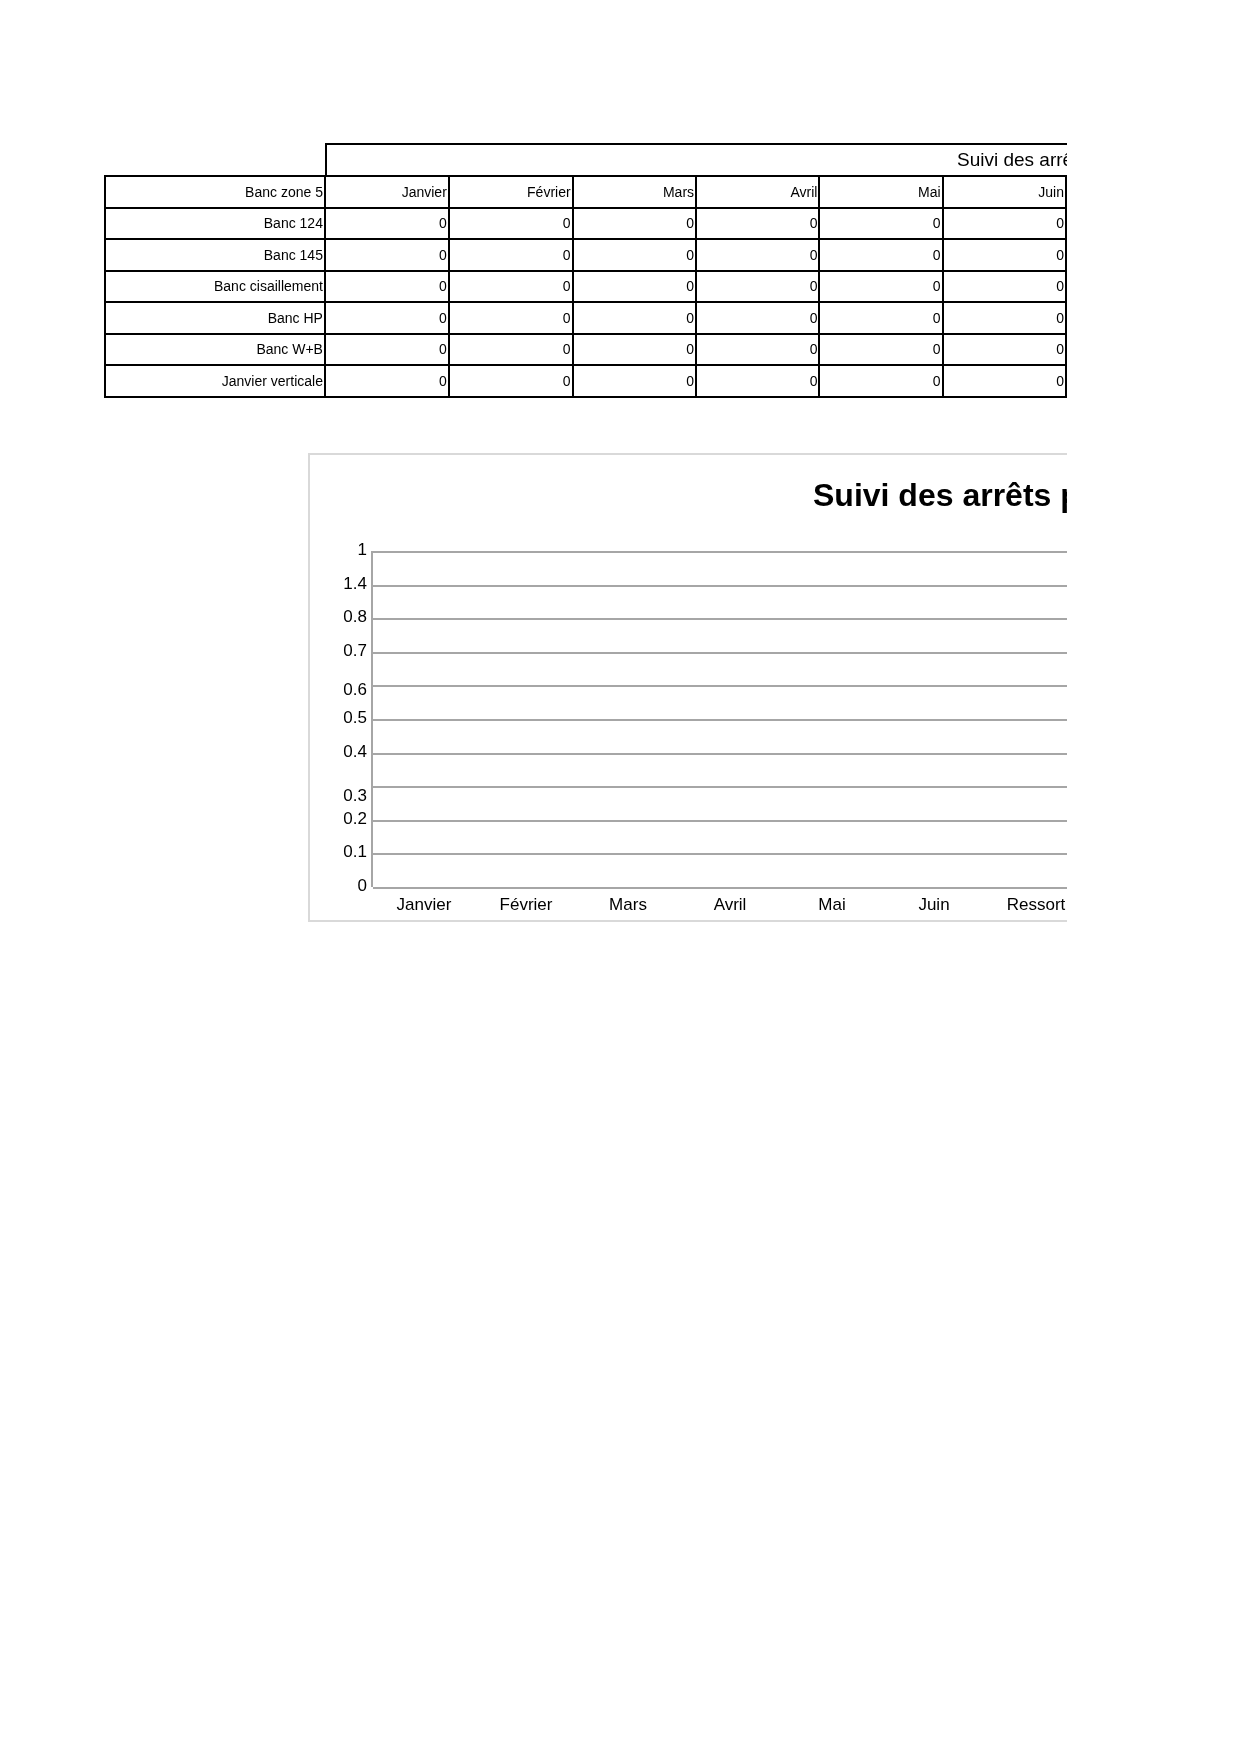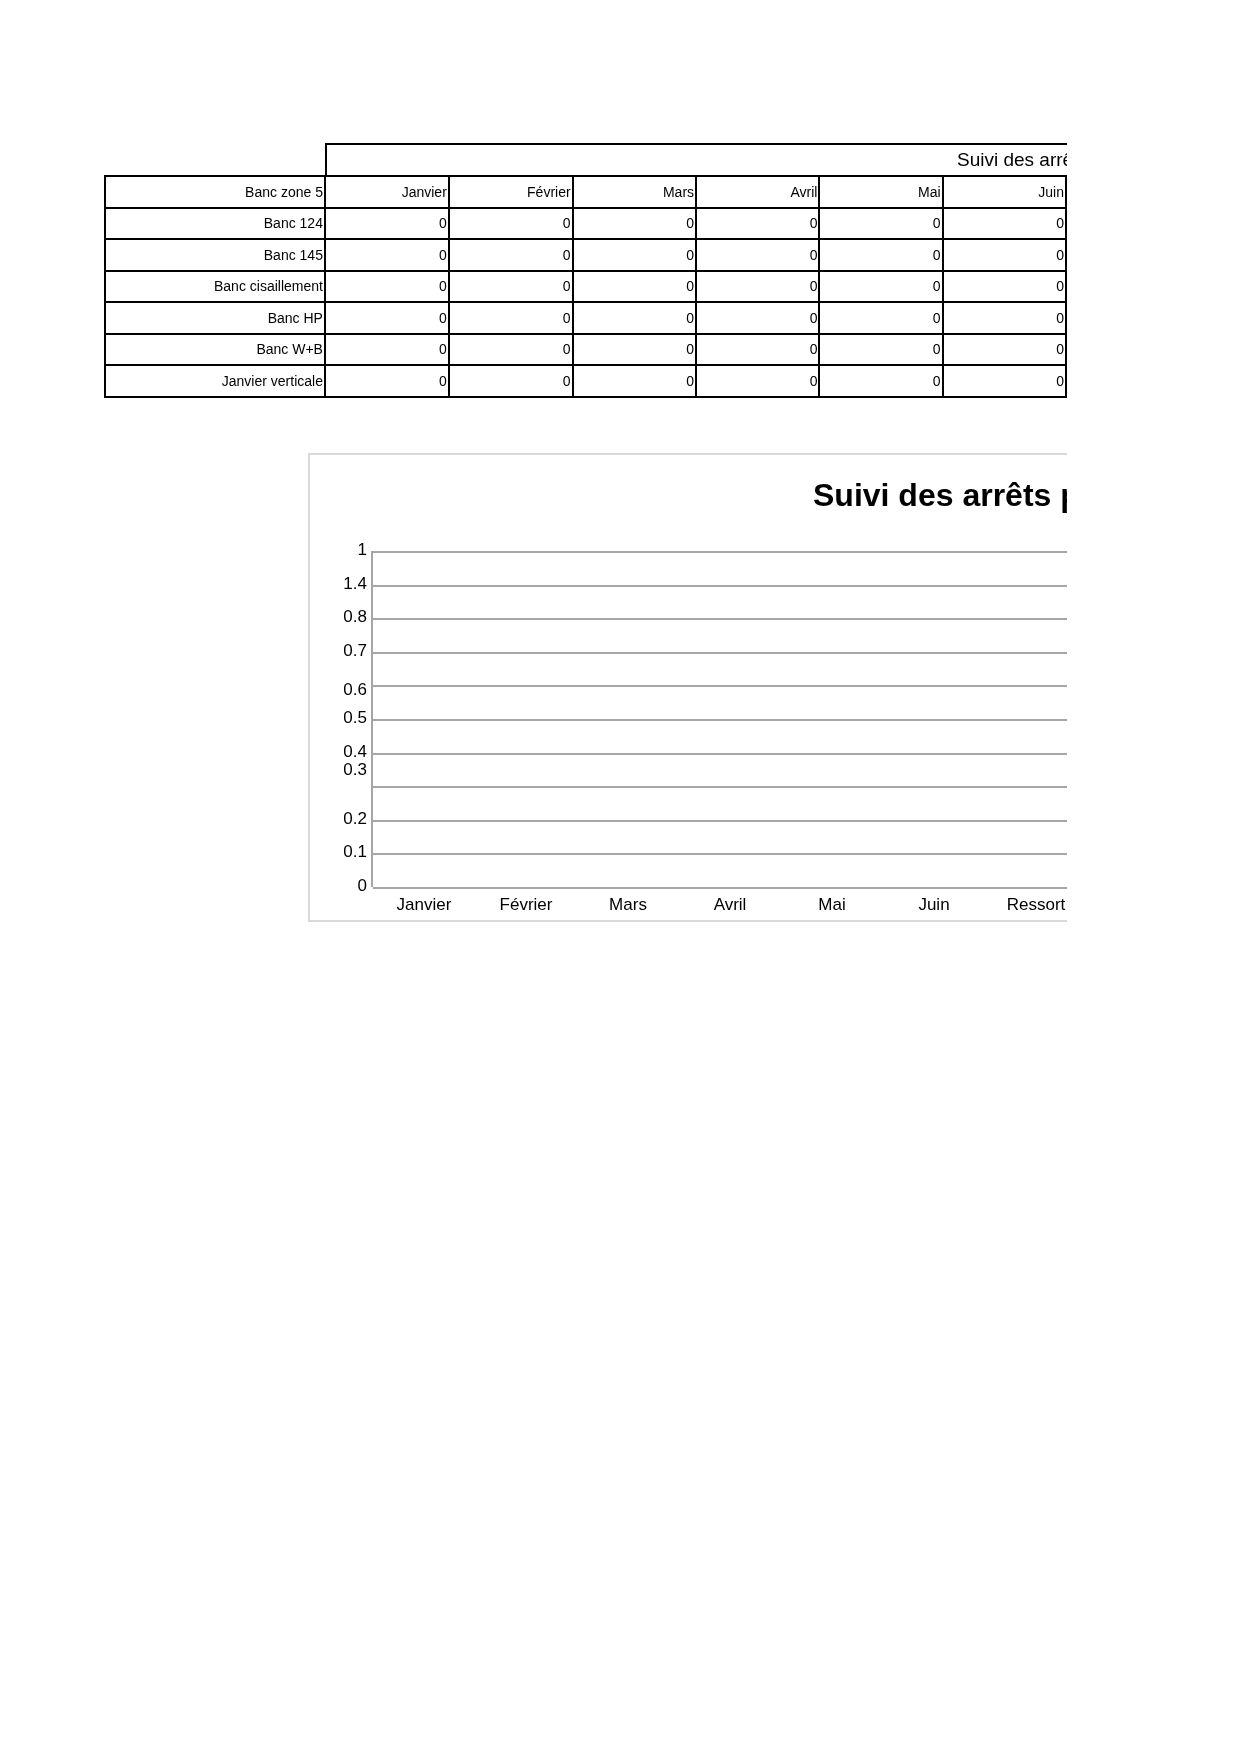--- a/index.html
+++ b/index.html
@@ -119,21 +119,21 @@
       <div class="gridline" style="top:302.4px"></div>
       <div class="gridline" style="top:336px"></div>
 
       <div class="ytick" style="top:-10px">1</div>
       <div class="ytick" style="top:23.6px">1.4</div>
       <div class="ytick" style="top:57.2px">0.8</div>
       <div class="ytick" style="top:90.8px">0.7</div>
       <div class="ytick" style="top:130px">0.6</div>
       <div class="ytick" style="top:158px">0.5</div>
       <div class="ytick" style="top:191.6px">0.4</div>
-      <div class="ytick" style="top:210px">0.3</div>
+      <div class="ytick" style="top:236px">0.3</div>
       <div class="ytick" style="top:258.8px">0.2</div>
       <div class="ytick" style="top:292.4px">0.1</div>
       <div class="ytick" style="top:326px">0</div>
 
       <div class="xtick" style="left:51px">Janvier</div>
       <div class="xtick" style="left:153px">Février</div>
       <div class="xtick" style="left:255px">Mars</div>
       <div class="xtick" style="left:357px">Avril</div>
       <div class="xtick" style="left:459px">Mai</div>
       <div class="xtick" style="left:561px">Juin</div>

